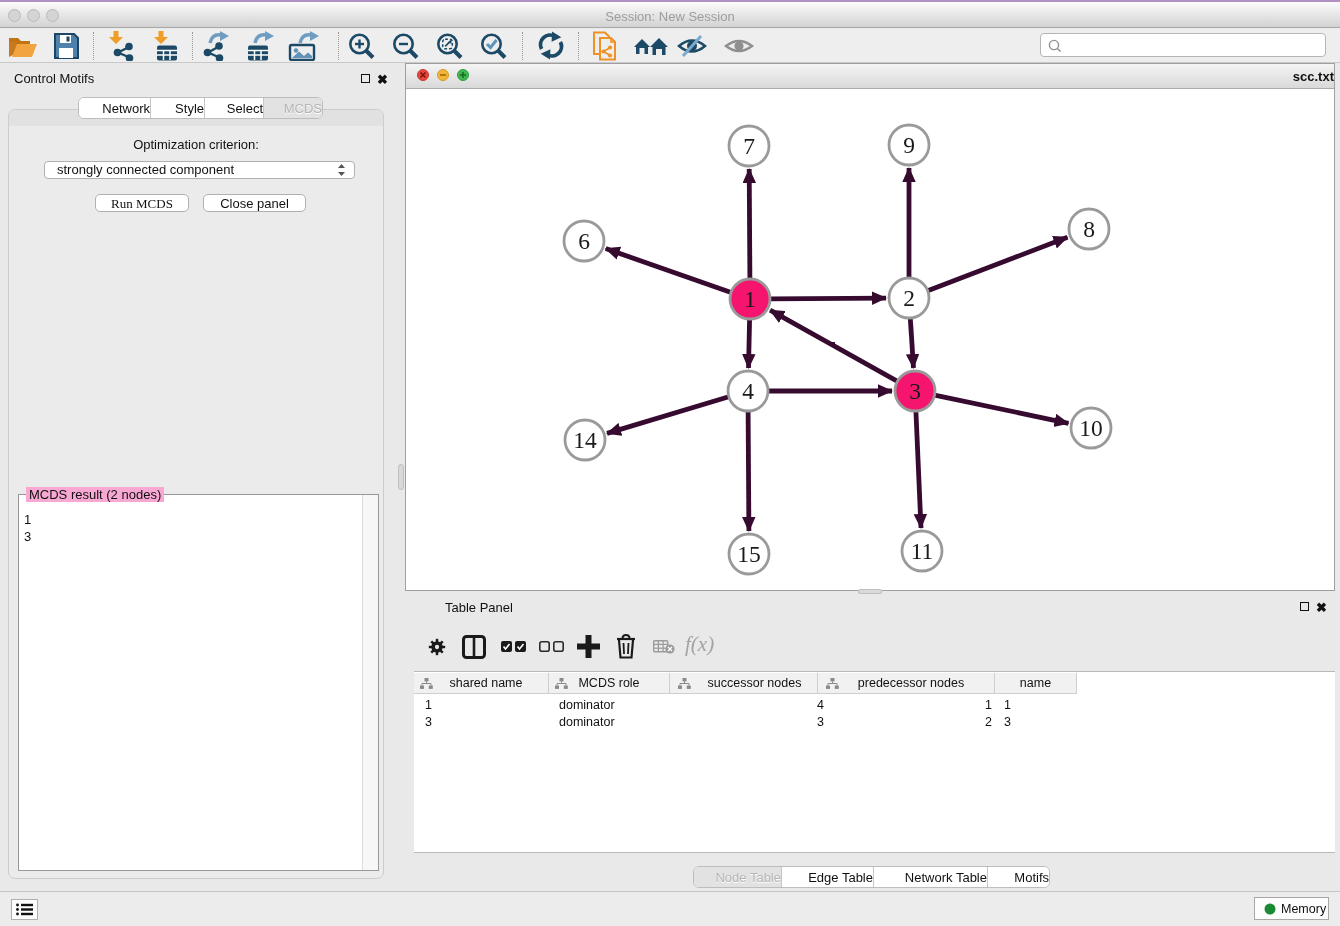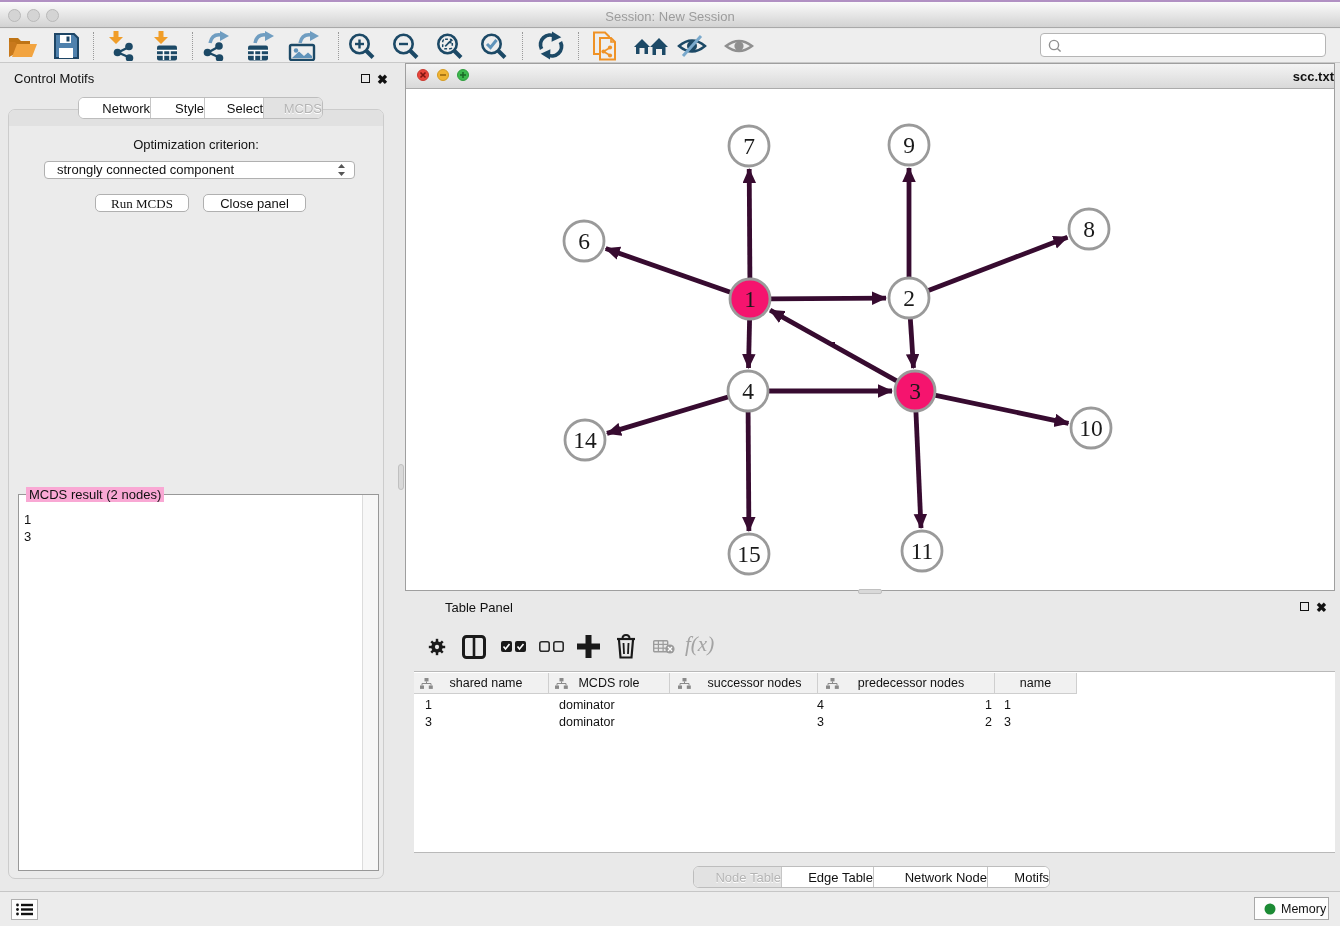--- a/index.html
+++ b/index.html
@@ -427,21 +427,21 @@
   <div class="td" style="left:590px; top:26px;">1</div>
   <div class="td" style="left:11px; top:43px;">3</div>
   <div class="td" style="left:145px; top:43px;">dominator</div>
   <div class="td" style="left:403px; top:43px; text-align:right; width:0;">3</div>
   <div class="td" style="left:571px; top:43px; text-align:right; width:0;">2</div>
   <div class="td" style="left:590px; top:43px;">3</div>
 </div>
 <div class="tabgrp" style="left:693px; top:866px;">
   <div class="tab sel" style="width:88px">Node Table</div>
   <div class="tab" style="width:92px">Edge Table</div>
-  <div class="tab" style="width:114px">Network Node</div>
+  <div class="tab" style="width:114px">Network Table</div>
   <div class="tab" style="width:61px">Motifs</div>
 </div>
 
 <div class="abs" style="left:398px; top:464px; width:6px; height:26px; background:#d9d9d9; border:1px solid #c0c0c0; border-radius:3px;"></div>
 <div class="abs" style="left:858px; top:589px; width:24px; height:5px; background:#d9d9d9; border:1px solid #c0c0c0; border-radius:2px;"></div>
 
 <div id="statusbar" class="abs"></div>
 <div id="listbtn" class="abs">
   <svg class="icon" width="17" height="13" viewBox="0 0 17 13" style="margin:3px auto 0 4px">
     <g fill="#111">

